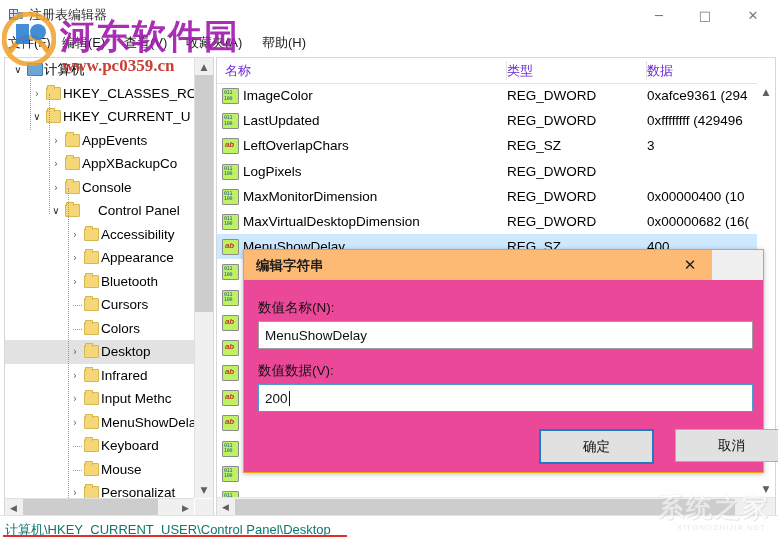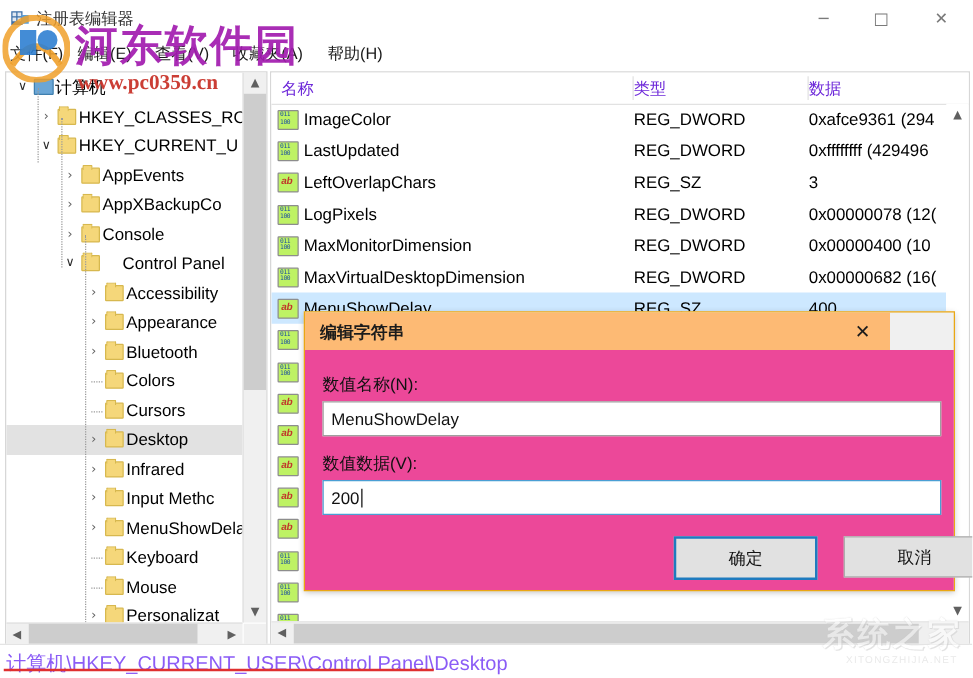--- a/index.html
+++ b/index.html
@@ -100,21 +100,21 @@
   .dlg-input{position:absolute;background:#fff;border:1px solid #9f9f9f;
              font-size:13.5px;color:#111;padding:0 0 0 6px;display:flex;align-items:center;}
   .dlg-input.focused{border:1px solid #4a9fd4;}
   .caret{display:inline-block;width:1px;height:15px;background:#111;margin-left:1px;}
   .dlg-btn{position:absolute;height:31px;width:111px;background:#e1e1e1;border:1px solid #adadad;
            display:flex;align-items:center;justify-content:center;font-size:13.5px;color:#111;}
   .dlg-btn.default{border:2px solid #1f7bbf;background:#e1e1e1;}
 
   
   .statusbar{position:absolute;left:0;bottom:0;width:778px;height:26px;background:#fff;border-top:1px solid #e4e4e4;}
-  .statusbar .sp{position:absolute;left:5px;top:5px;font-size:16px;color:#8b5cf6;white-space:nowrap;}
+  .statusbar .sp{position:absolute;left:5px;top:5px;font-size:13px;color:#0f766e;white-space:nowrap;}
   .redline{position:absolute;left:3px;top:535px;width:344px;height:2px;background:#e03030;}
 
   
   .wm{position:absolute;pointer-events:none;}
   .wm1{left:2px;top:12px;}
   .wm1 .cn{position:absolute;left:58px;top:2px;font-size:34px;font-weight:bold;color:#a21caf;
            letter-spacing:2px;white-space:nowrap;opacity:.92;}
   .wm1 .url{position:absolute;left:60px;top:44px;font-size:17px;font-weight:bold;color:#c9342b;
             font-family:"Liberation Serif",serif;white-space:nowrap;opacity:.95;}
   .wm1 .badge{position:absolute;left:0;top:0;width:54px;height:54px;}
@@ -203,26 +203,26 @@
           <span class="tlabel" style="left: 96px;">Appearance</span>
         </div>
         <div class="trow">
           <span class="chev" style="left: 63px;">›</span>
           <span class="folder" style="left: 79px;"></span>
           <span class="tlabel" style="left: 96px;">Bluetooth</span>
         </div>
         <div class="trow">
           <span class="dline-h" style="left: 68px; top: 12px; width: 9px;"></span>
           <span class="folder" style="left: 79px;"></span>
+          <span class="tlabel" style="left: 96px;">Cursors</span>
+        </div>
+        <div class="trow">
+          <span class="dline-h" style="left: 68px; top: 12px; width: 9px;"></span>
+          <span class="folder" style="left: 79px;"></span>
           <span class="tlabel" style="left: 96px;">Colors</span>
-        </div>
-        <div class="trow">
-          <span class="dline-h" style="left: 68px; top: 12px; width: 9px;"></span>
-          <span class="folder" style="left: 79px;"></span>
-          <span class="tlabel" style="left: 96px;">Cursors</span>
         </div>
         <div class="trow sel">
           <span class="chev" style="left: 63px;">›</span>
           <span class="folder" style="left: 79px;"></span>
           <span class="tlabel" style="left: 96px;">Desktop</span>
         </div>
         <div class="trow">
           <span class="chev" style="left: 63px;">›</span>
           <span class="folder" style="left: 79px;"></span>
           <span class="tlabel" style="left: 96px;">Infrared</span>
@@ -303,21 +303,20 @@
           <span class="lname">LeftOverlapChars</span>
           <span class="ltype">REG_SZ</span>
           <span class="ldata">3</span>
         </div>
         <div class="lrow">
           <span class="licon dw">
             <span class="g">011<br>100</span>
           </span>
           <span class="lname">LogPixels</span>
           <span class="ltype">REG_DWORD</span>
-          <span class="ldata">0x00000078 (12(</span>
         </div>
         <div class="lrow">
           <span class="licon dw">
             <span class="g">011<br>100</span>
           </span>
           <span class="lname">MaxMonitorDimension</span>
           <span class="ltype">REG_DWORD</span>
           <span class="ldata">0x00000400 (10</span>
         </div>
         <div class="lrow">

